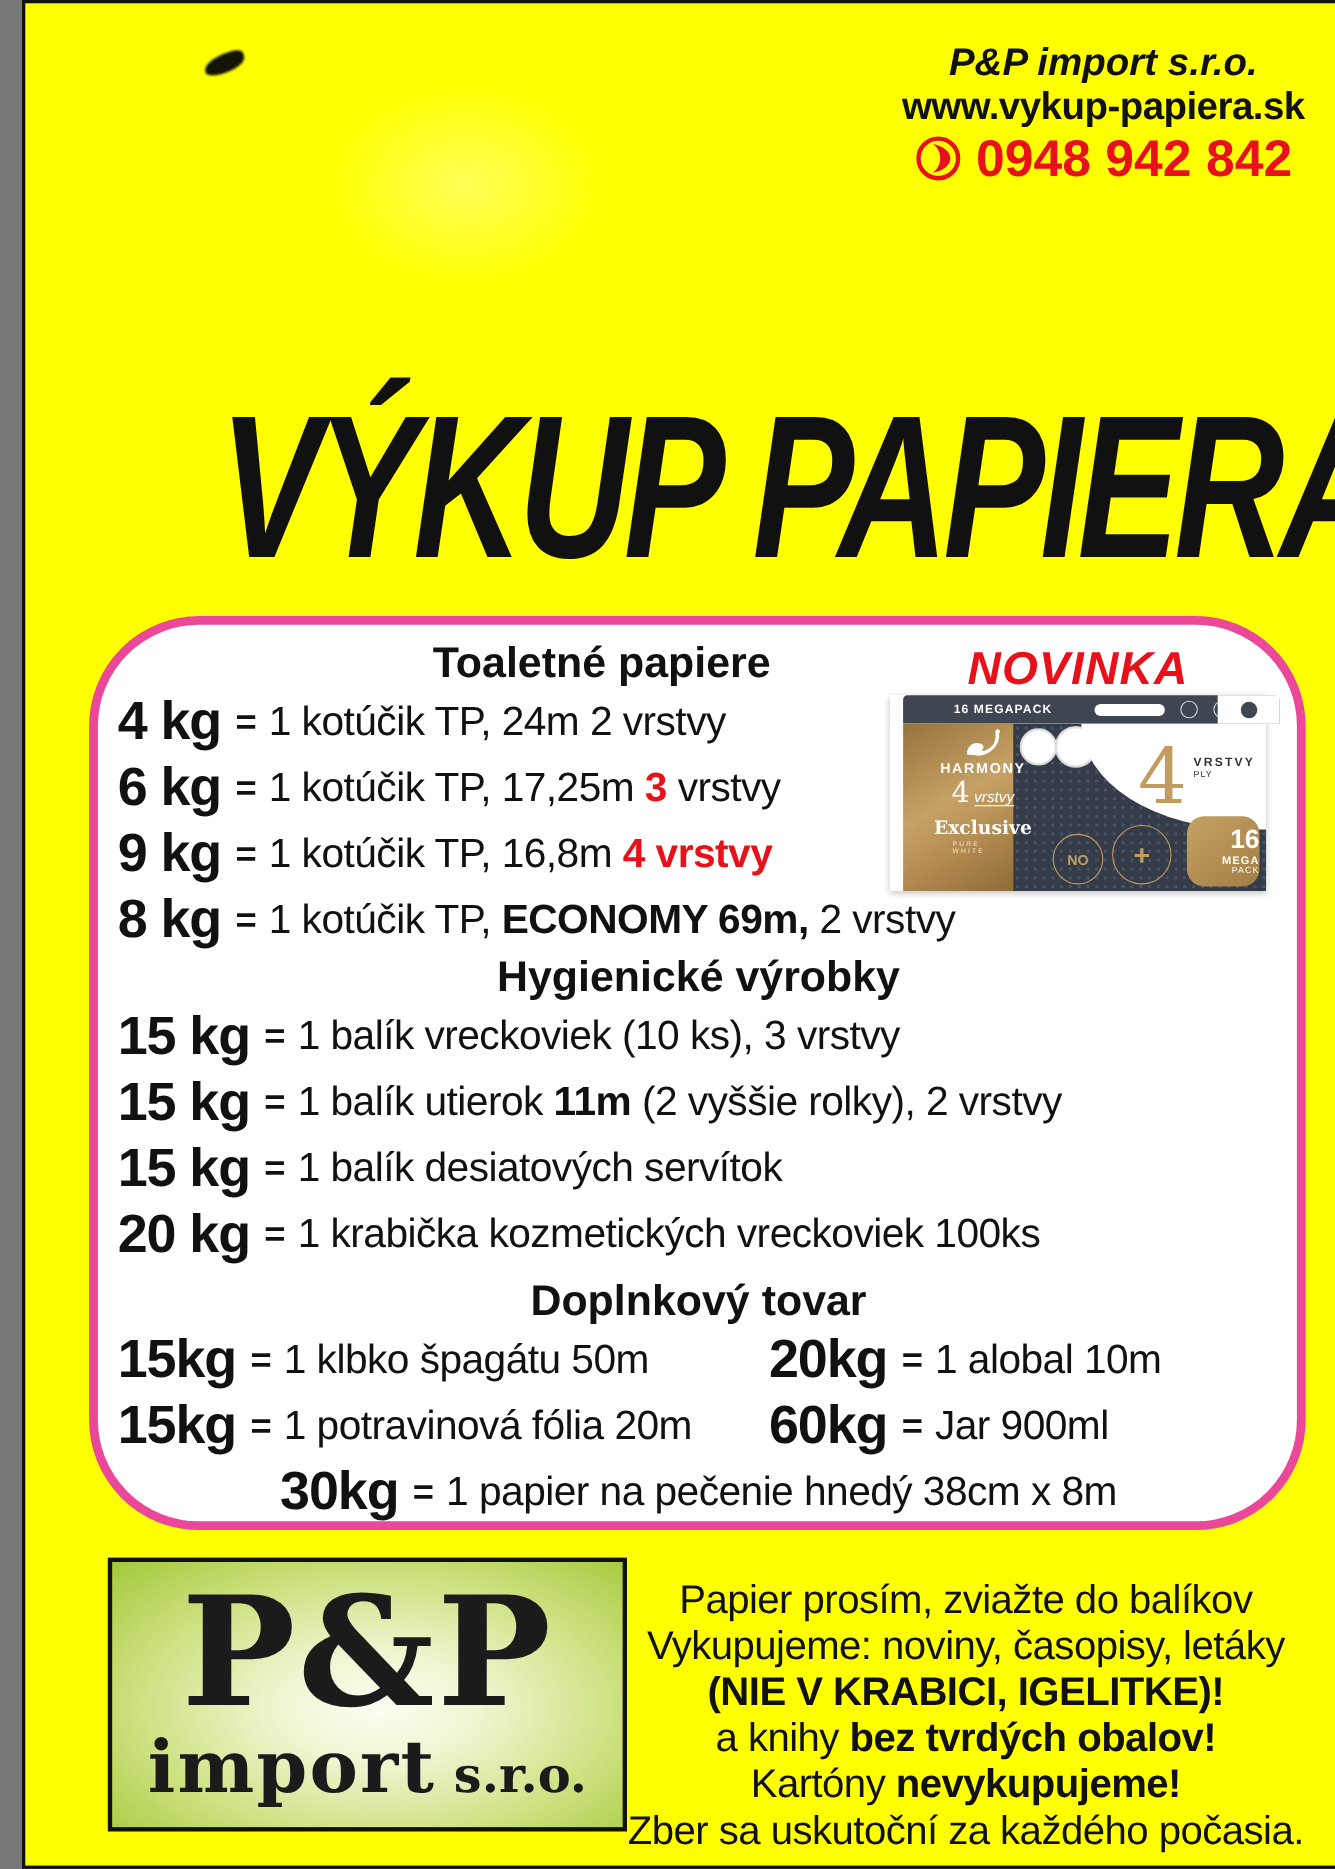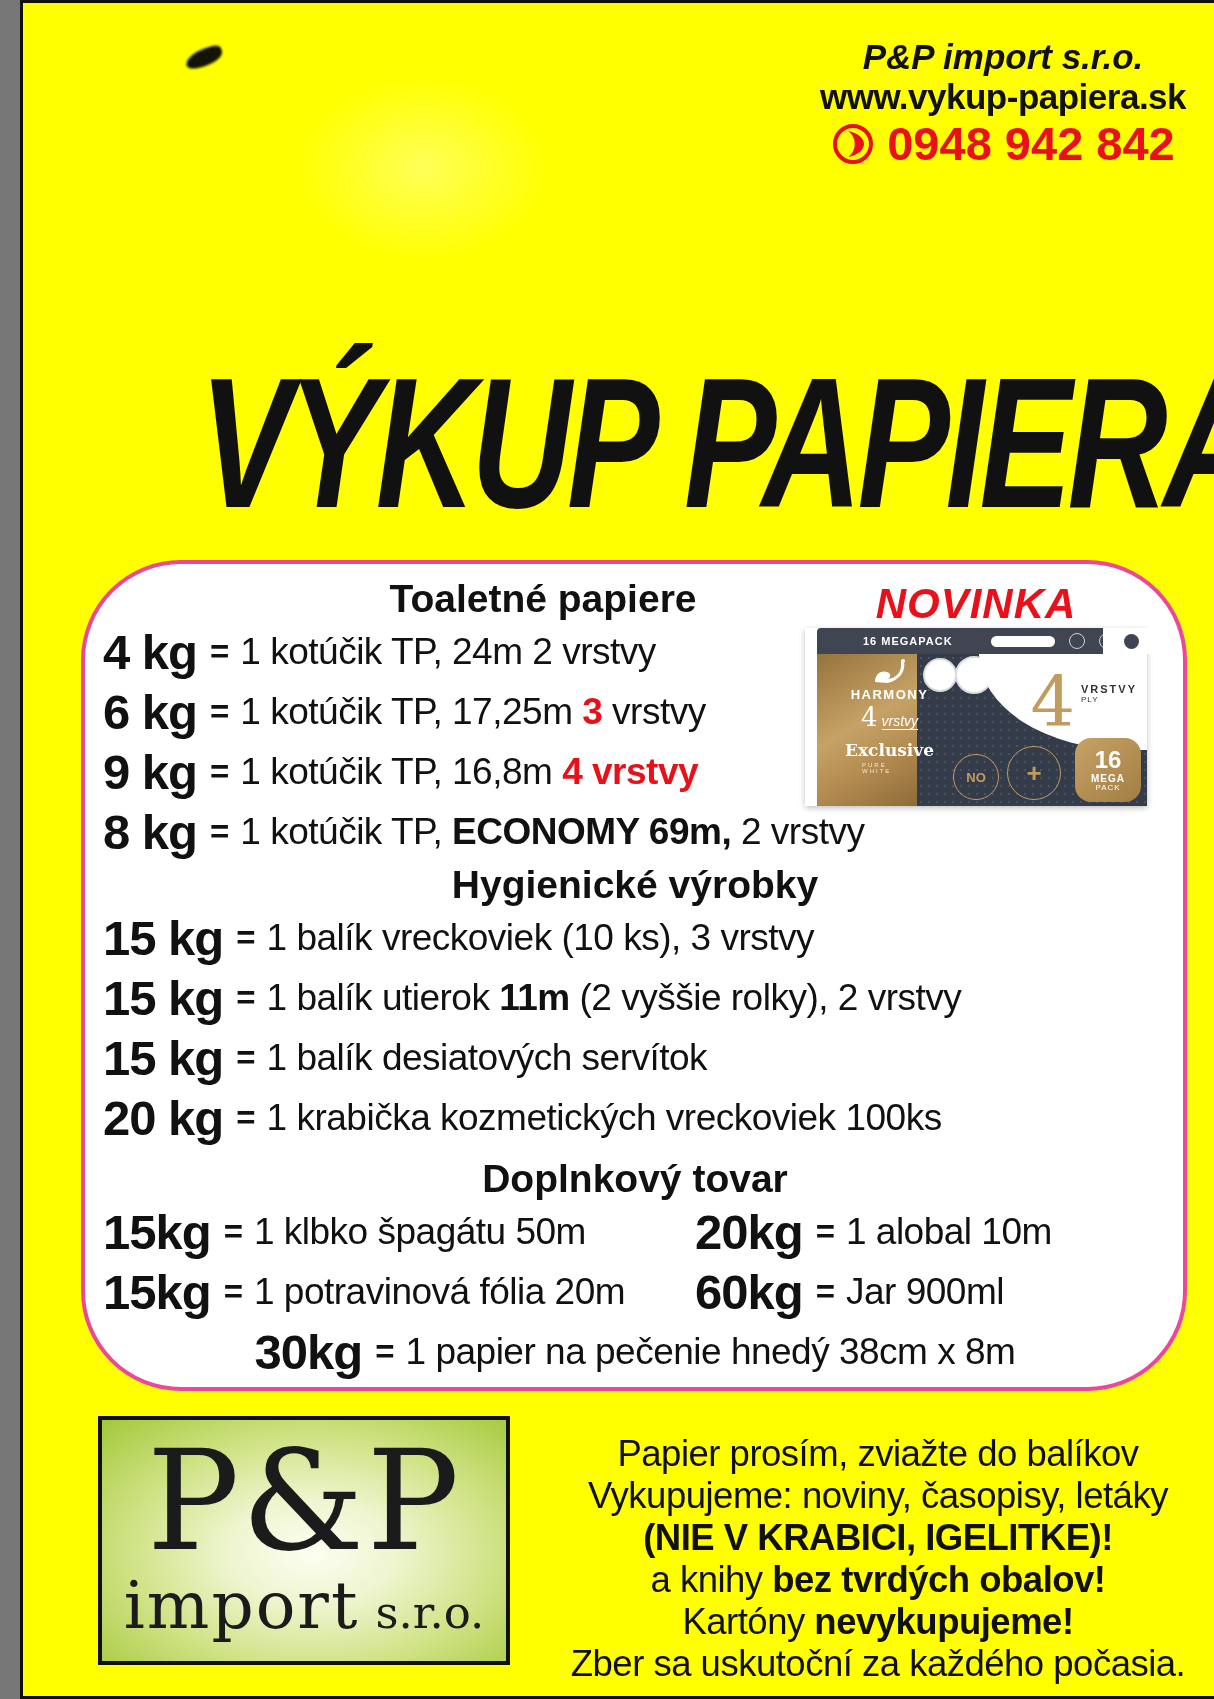--- a/index.html
+++ b/index.html
@@ -24,21 +24,21 @@
     color:#e8111a; font-size:47px; font-weight:bold; line-height:50px; margin-top:2px; }
 
   
   .title { position:absolute; top:348px; left:0; width:100%; text-align:center;
     font-size:185px; line-height:1; font-weight:bold; font-style:italic;
     letter-spacing:-6px; white-space:nowrap; }
   .title .inner { display:inline-block; transform:scaleX(0.75); transform-origin:50% 50%; }
 
   
   .pricebox { position:absolute; left:58px; top:557px; width:1106px; height:831px;
-    background:#fff; border:4px solid #ec4899; border-radius:100px; padding:12px 16px 0 18px; }
+    background:#fff; border:8px solid #ec4899; border-radius:100px; padding:12px 16px 0 18px; }
   .sect { font-size:39px; font-weight:bold; height:46px; line-height:46px; text-align:center; white-space:nowrap; }
   .sect.first { width:640px; margin-left:120px; }
   .sect.gap { margin-top:8px; }
   .krow { display:flex; align-items:center; height:60px; white-space:nowrap; }
   .kg { font-size:49px; font-weight:800; letter-spacing:-1px; }
   .eq { font-size:33px; font-weight:bold; margin:0 11px 0 13px; }
   .desc { font-size:37px; letter-spacing:-0.5px; }
   .b { font-weight:bold; }
   .r { color:#e8111a; font-weight:bold; }
   .cols { display:flex; }
@@ -81,32 +81,32 @@
   .big-ply .v1 { font-size:11px; font-weight:bold; letter-spacing:2px; }
   .big-ply .v2 { font-size:8px; letter-spacing:1px; }
   .badge-no { position:absolute; left:148px; top:100px; width:46px; height:46px;
     border:1.5px solid #c29b5e; border-radius:50%; color:#c29b5e;
     display:flex; align-items:center; justify-content:center; font-size:13px; font-weight:bold; }
   .badge-cross { position:absolute; left:202px; top:92px; width:54px; height:54px;
     border:1.5px solid #c29b5e; border-radius:50%; color:#c29b5e;
     display:flex; align-items:center; justify-content:center; font-size:26px; font-weight:bold; }
   .badge-mega { position:absolute; right:6px; top:84px; width:66px; height:64px;
     background:linear-gradient(140deg,#c6a266,#a37e44); border-radius:16px;
-    display:flex; flex-direction:column; align-items:center; justify-content:center;
+    display:flex; flex-direction:column; align-items:flex-end; justify-content:center;
     color:#fff; line-height:1; }
   .badge-mega .n { font-size:24px; font-weight:bold; }
   .badge-mega .m1 { font-size:10px; font-weight:bold; letter-spacing:1px; margin-top:2px; }
   .badge-mega .m2 { font-size:8px; letter-spacing:1px; }
 
   
-  .logobox { position:absolute; left:75px; top:1413px; width:412px; height:249px;
+  .logobox { position:absolute; left:75px; top:1413px; width:472px; height:249px;
     border:4px solid #111;
     background:radial-gradient(ellipse at 52% 55%, #fdfef2 0%, #eef5cf 28%, #cfe284 62%, #a3c839 100%);
     display:flex; flex-direction:column; align-items:center; justify-content:center;
-    font-family:"DejaVu Serif", serif; font-weight:normal; color:#1b1b1b; }
+    font-family:"DejaVu Serif", serif; font-weight:bold; color:#1b1b1b; }
   .logo-pp { font-size:138px; line-height:120px; letter-spacing:2px; }
   .logo-line2 { display:flex; align-items:baseline; gap:16px; margin-top:14px; }
   .logo-import { font-size:66px; line-height:60px; letter-spacing:2px; }
   .logo-sro { font-size:45px; }
 
   
   .note { position:absolute; left:498px; top:1430px; width:714px; text-align:center; }
   .note .line { font-size:36.5px; line-height:42px; white-space:nowrap; letter-spacing:-0.5px; }
 </style>
 </head>

